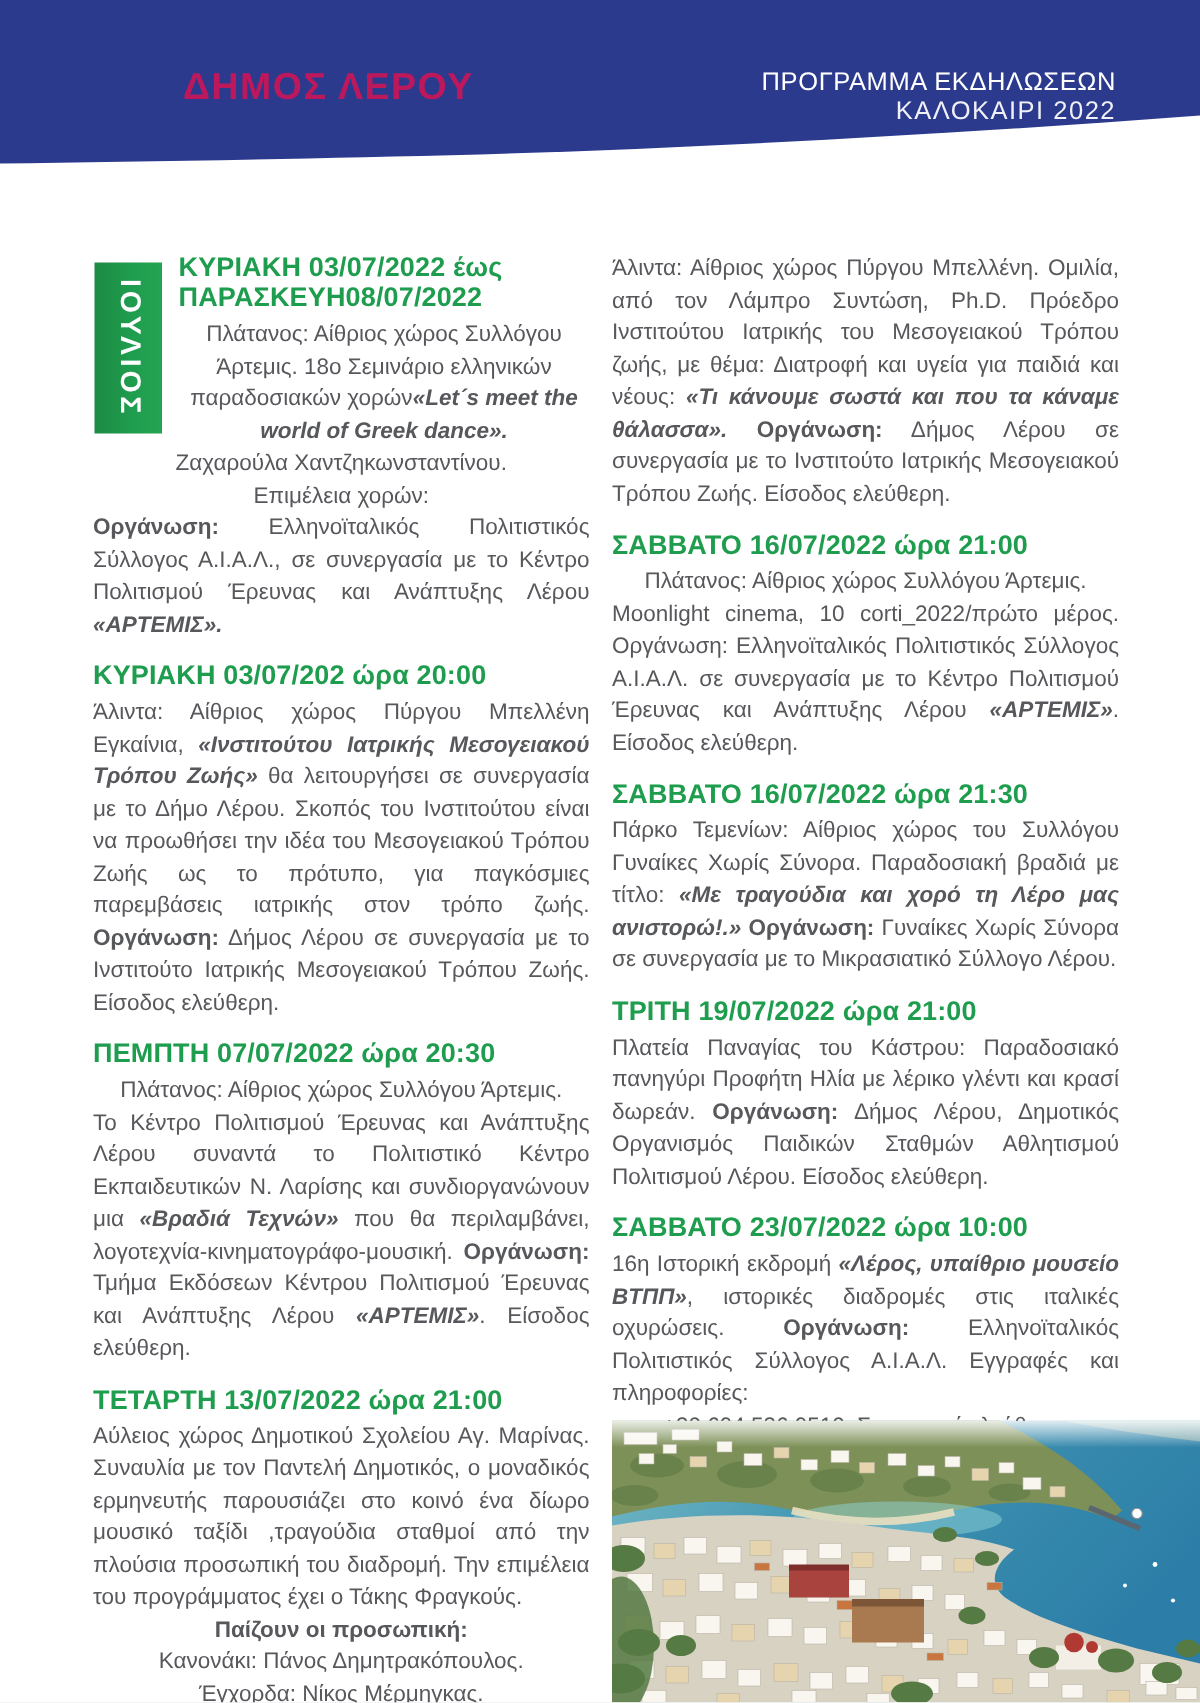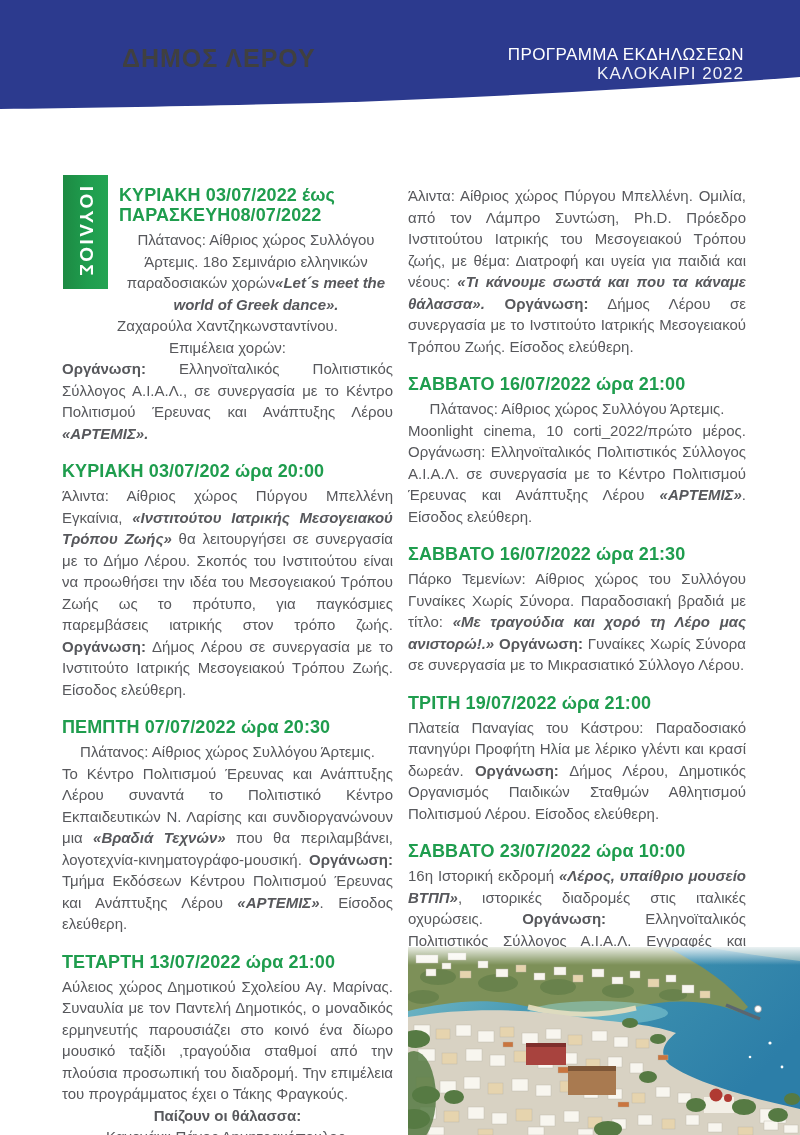--- a/index.html
+++ b/index.html
@@ -6,41 +6,41 @@
   .page{
     position:relative;width:800px;height:1135px;margin:0 auto;background:#ffffff;
     overflow:hidden;font-family:"Liberation Sans","DejaVu Sans",sans-serif;
     -webkit-font-smoothing:antialiased;
   }
   
   .header{position:absolute;left:0;top:0;width:800px;height:112px;}
   .header svg{position:absolute;left:0;top:0;display:block;}
   .wave{fill:var(--blue,#2c3a8e);}
   .brand{
-    position:absolute;left:122px;top:44px;color:#404040;font-size:25px;font-weight:bold;
+    position:absolute;left:122px;top:44px;color:#be185d;font-size:25px;font-weight:bold;
     letter-spacing:1px;white-space:nowrap;
   }
   .header-right{position:absolute;right:56px;top:45px;text-align:right;color:#fff;line-height:19px;}
   .header-right .line1{font-size:17px;font-weight:normal;letter-spacing:.4px;}
   .header-right .line2{font-size:17px;font-weight:normal;letter-spacing:1px;opacity:.93;}
   
   .month-label{
     position:absolute;left:63px;top:175px;width:45px;height:114px;
     background:linear-gradient(90deg,#1d8a43 0%,var(--green,#1f9d4e) 55%,#24a453 100%);
     display:flex;align-items:center;justify-content:center;
   }
   .month-label span{
     writing-mode:vertical-rl;text-orientation:mixed;color:#fff;font-size:19px;
     font-weight:bold;letter-spacing:2.5px;
   }
   
   .col{position:absolute;top:168px;color:var(--body,#57585c);font-size:15px;line-height:21.5px;}
   .col-left{left:62px;width:331px;}
   .col-right{left:408px;width:338px;}
-  .event{margin:17px 0 13px 0;}
+  .event{margin:0 0 13px 0;}
   .event h3{
     margin:0 0 4px 0;color:var(--green,#1f9d4e);font-size:18px;line-height:20px;
     font-weight:bold;letter-spacing:.1px;
   }
   .event p{margin:0;text-align:justify;}
   .event p.noj{text-align:center;}
   .indent{padding-left:57px;}
   .seg-n{font-weight:normal;}
   .seg-b{font-weight:bold;}
   .seg-bi{font-weight:bold;font-style:italic;}
@@ -81,21 +81,21 @@
         <p><span class="seg-n">Άλιντα: Αίθριος χώρος Πύργου Μπελλένη Εγκαίνια, </span><span class="seg-bi">«Ινστιτούτου Ιατρικής Μεσογειακού Τρόπου Ζωής»</span><span class="seg-n"> θα λειτουργήσει σε συνεργασία με το Δήμο Λέρου. Σκοπός του Ινστιτούτου είναι να προωθήσει την ιδέα του Μεσογειακού Τρόπου Ζωής ως το πρότυπο, για παγκόσμιες παρεμβάσεις ιατρικής στον τρόπο ζωής. </span><span class="seg-b">Οργάνωση:</span><span class="seg-n"> Δήμος Λέρου σε συνεργασία με το Ινστιτούτο Ιατρικής Μεσογειακού Τρόπου Ζωής. Είσοδος ελεύθερη.</span></p>
       </section>
       <section class="event">
         <h3>ΠΕΜΠΤΗ 07/07/2022 ώρα 20:30</h3>
         <p class="noj"><span class="seg-n">Πλάτανος: Αίθριος χώρος Συλλόγου Άρτεμις.</span></p>
         <p><span class="seg-n">Το Κέντρο Πολιτισμού Έρευνας και Ανάπτυξης Λέρου συναντά το Πολιτιστικό Κέντρο Εκπαιδευτικών Ν. Λαρίσης και συνδιοργανώνουν μια </span><span class="seg-bi">«Βραδιά Τεχνών»</span><span class="seg-n"> που θα περιλαμβάνει, λογοτεχνία-κινηματογράφο-μουσική. </span><span class="seg-b">Οργάνωση:</span><span class="seg-n"> Τμήμα Εκδόσεων Κέντρου Πολιτισμού Έρευνας και Ανάπτυξης Λέρου </span><span class="seg-bi">«ΑΡΤΕΜΙΣ»</span><span class="seg-n">. Είσοδος ελεύθερη.</span></p>
       </section>
       <section class="event">
         <h3>ΤΕΤΑΡΤΗ 13/07/2022 ώρα 21:00</h3>
         <p><span class="seg-n">Αύλειος χώρος Δημοτικού Σχολείου Αγ. Μαρίνας. Συναυλία με τον Παντελή Δημοτικός, ο μοναδικός ερμηνευτής παρουσιάζει στο κοινό ένα δίωρο μουσικό ταξίδι ,τραγούδια σταθμοί από την πλούσια προσωπική του διαδρομή. Την επιμέλεια του προγράμματος έχει ο Τάκης Φραγκούς.</span></p>
-        <p class="noj"><span class="seg-b">Παίζουν οι θάλασσα:</span></p>
+        <p class="noj"><span class="seg-b">Παίζουν οι προσωπική:</span></p>
         <p class="noj"><span class="seg-n">Κανονάκι: Πάνος Δημητρακόπουλος.</span></p>
         <p class="noj"><span class="seg-n">Έγχορδα: Νίκος Μέρμηγκας.</span></p>
       </section>
     </div>
   <div class="col col-right" id="col-right">
       <section class="event">
         <p><span class="seg-n">Άλιντα: Αίθριος χώρος Πύργου Μπελλένη. Ομιλία, από τον Λάμπρο Συντώση, Ph.D. Πρόεδρο Ινστιτούτου Ιατρικής του Μεσογειακού Τρόπου ζωής, με θέμα: Διατροφή και υγεία για παιδιά και νέους: </span><span class="seg-bi">«Τι κάνουμε σωστά και που τα κάναμε θάλασσα».</span><span class="seg-n"> </span><span class="seg-b">Οργάνωση:</span><span class="seg-n"> Δήμος Λέρου σε συνεργασία με το Ινστιτούτο Ιατρικής Μεσογειακού Τρόπου Ζωής. Είσοδος ελεύθερη.</span></p>
       </section>
       <section class="event">
         <h3>ΣΑΒΒΑΤΟ 16/07/2022 ώρα 21:00</h3>

